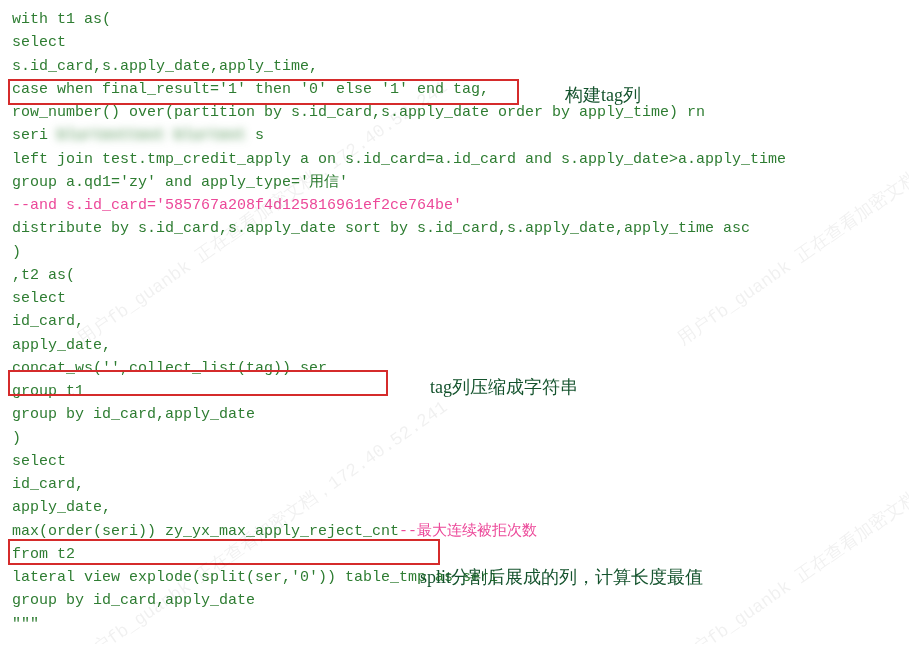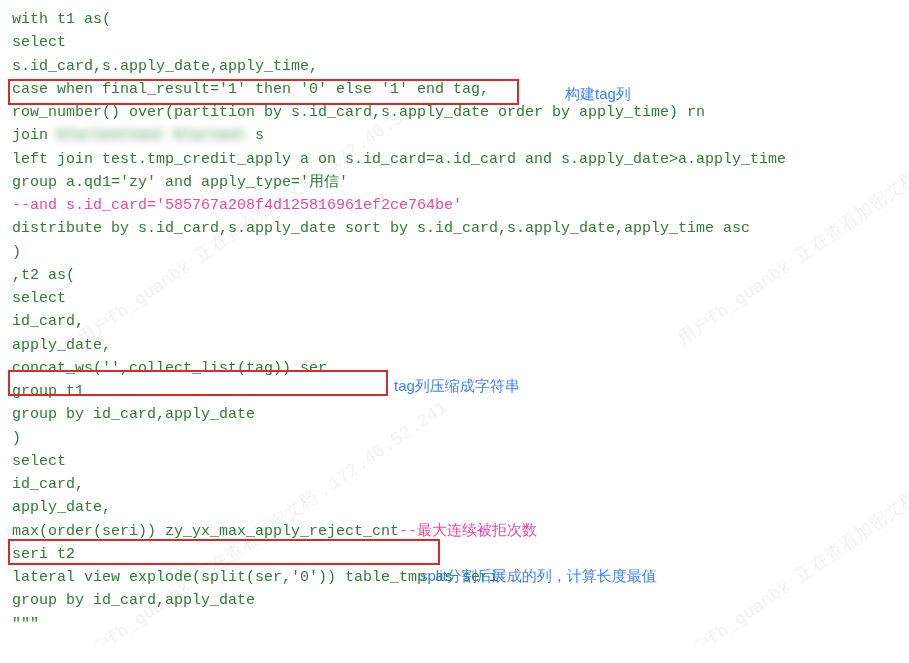--- a/index.html
+++ b/index.html
@@ -20,23 +20,23 @@
   }
   .gray { color: #ec4899; }
   .red-box {
     position: absolute;
     border: 2px solid #d52b2b;
     box-sizing: border-box;
     pointer-events: none;
   }
   .annot {
     position: absolute;
-    color: #3b82f6;
-    font-family: Liberation Sans, sans-serif;
-    font-size: 15px;
+    color: #14532d;
+    font-family: Liberation Serif, serif;
+    font-size: 18px;
     white-space: nowrap;
   }
   .blur {
     filter: blur(4px);
     display: inline-block;
   }
   .watermark {
     position: absolute;
     color: rgba(0,0,0,0.06);
     font-size: 18px;
@@ -46,47 +46,47 @@
   }
 </style>
 </head>
 <body>
 
 <div class="code-line">with t1 as(</div>
 <div class="code-line">select</div>
 <div class="code-line">s.id_card,s.apply_date,apply_time,</div>
 <div class="code-line">case when final_result='1' then '0' else '1' end tag,</div>
 <div class="code-line">row_number() over(partition by s.id_card,s.apply_date order by apply_time) rn</div>
-<div class="code-line"><span>join </span><span class="blur">blurtexttext blurtext</span><span> s</span></div>
+<div class="code-line"><span>seri </span><span class="blur">blurtexttext blurtext</span><span> s</span></div>
 <div class="code-line">left join test.tmp_credit_apply a on s.id_card=a.id_card and s.apply_date&gt;a.apply_time</div>
 <div class="code-line">group a.qd1='zy' and apply_type='用信'</div>
 <div class="code-line gray">--and s.id_card='585767a208f4d125816961ef2ce764be'</div>
 <div class="code-line">distribute by s.id_card,s.apply_date sort by s.id_card,s.apply_date,apply_time asc</div>
 <div class="code-line">)</div>
 <div class="code-line">,t2 as(</div>
 <div class="code-line">select</div>
 <div class="code-line">id_card,</div>
 <div class="code-line">apply_date,</div>
 <div class="code-line">concat_ws('',collect_list(tag)) ser</div>
 <div class="code-line">group t1</div>
 <div class="code-line">group by id_card,apply_date</div>
 <div class="code-line">)</div>
 <div class="code-line">select</div>
 <div class="code-line">id_card,</div>
 <div class="code-line">apply_date,</div>
 <div class="code-line"><span>max(order(seri)) zy_yx_max_apply_reject_cnt</span><span class="gray">--最大连续被拒次数</span></div>
-<div class="code-line">seri t2</div>
+<div class="code-line">from t2</div>
 <div class="code-line">lateral view explode(split(ser,'0')) table_tmp as seri</div>
 <div class="code-line">group by id_card,apply_date</div>
 <div class="code-line">"""</div>
 
 <div class="red-box" style="left:8px; top:79px; width:511px; height:26px;"></div>
 <div class="red-box" style="left:8px; top:370px; width:380px; height:26px;"></div>
 <div class="red-box" style="left:8px; top:539px; width:432px; height:26px;"></div>
 
 <div class="annot" style="left:565px; top:82px;">构建tag列</div>
-<div class="annot" style="left:394px; top:374px;">tag列压缩成字符串</div>
+<div class="annot" style="left:430px; top:374px;">tag列压缩成字符串</div>
 <div class="annot" style="left:420px; top:564px;">split分割后展成的列，计算长度最值</div>
 
 <div class="watermark" style="left:40px; top:200px;">用户fb_guanbk 正在查看加密文档，172.40.52.241</div>
 <div class="watermark" style="left:40px; top:520px;">用户fb_guanbk 正在查看加密文档，172.40.52.241</div>
 <div class="watermark" style="left:640px; top:200px;">用户fb_guanbk 正在查看加密文档，172.40.52.241</div>
 <div class="watermark" style="left:640px; top:520px;">用户fb_guanbk 正在查看加密文档，172.40.52.241</div>
 
 </body></html>

